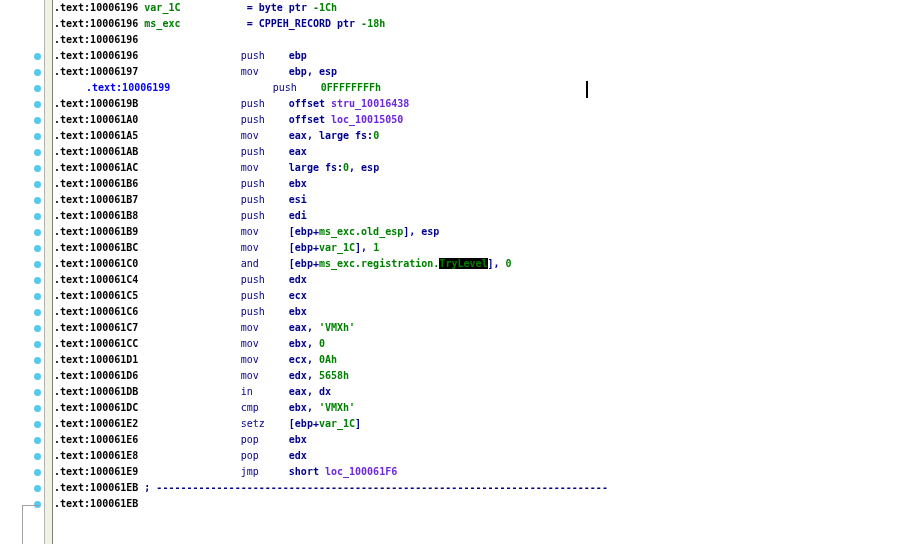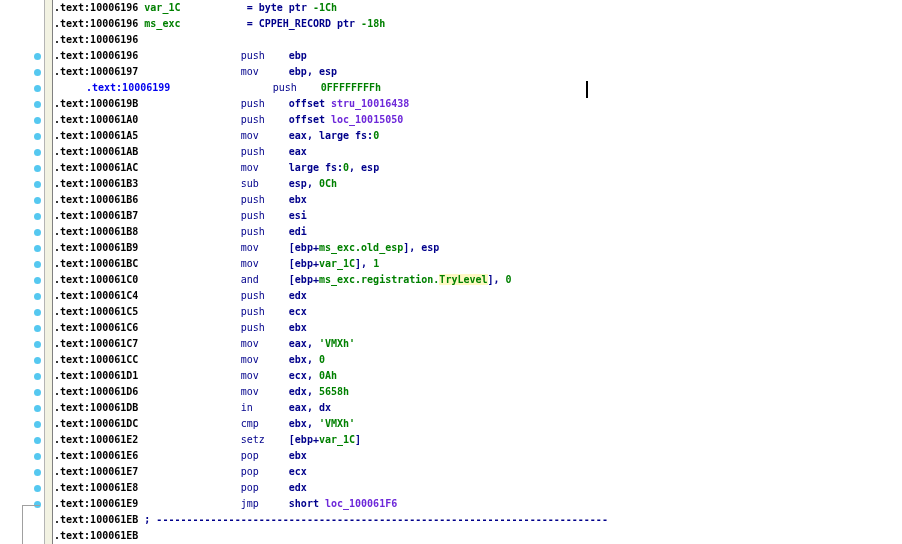--- a/index.html
+++ b/index.html
@@ -88,21 +88,21 @@
   .addr-hi     { color: #0000ee; font-weight: bold; padding-left: 32px; }
   .varname     { color: #008000; font-weight: bold; }
   .eqsign      { color: #00008b; font-weight: bold; }
   .typetext    { color: #00008b; font-weight: bold; }
   .num         { color: #008000; font-weight: bold; }
   .mnem        { color: #00008b; font-weight: normal; }
   .reg         { color: #00008b; font-weight: bold; }
   .name        { color: #6d28d9; font-weight: bold; }
   .strlit      { color: #008000; font-weight: bold; }
   .memberfield { color: #008000; font-weight: bold; }
-  .hl          { color: #008000; background: #fef9c3; font-weight: bold; text-align: center; }
+  .hl          { color: #008000; background: #000000; font-weight: bold; text-align: center; }
   .sep         { color: #00008b; font-weight: bold; }
 
   
   .caret {
     position: absolute;
     left: 586px;
     top: 81px;
     width: 2px;
     height: 17px;
     background: #000000;
@@ -153,39 +153,37 @@
       <div class="code-line"><span class="addr">.text:10006196</span><span> </span><span class="varname">ms_exc           </span><span class="eqsign">=</span><span> </span><span class="typetext">CPPEH_RECORD ptr </span><span class="num">-18h</span></div>
       <div class="code-line"><span class="addr">.text:10006196</span></div>
       <div class="code-line"><span class="addr">.text:10006196</span><span>                 </span><span class="mnem">push    </span><span class="reg">ebp</span></div>
       <div class="code-line"><span class="addr">.text:10006197</span><span>                 </span><span class="mnem">mov     </span><span class="reg">ebp, esp</span></div>
       <div class="code-line"><span class="addr-hi">.text:10006199</span><span>                 </span><span class="mnem">push    </span><span class="num">0FFFFFFFFh</span></div>
       <div class="code-line"><span class="addr">.text:1000619B</span><span>                 </span><span class="mnem">push    </span><span class="reg">offset </span><span class="name">stru_10016438</span></div>
       <div class="code-line"><span class="addr">.text:100061A0</span><span>                 </span><span class="mnem">push    </span><span class="reg">offset </span><span class="name">loc_10015050</span></div>
       <div class="code-line"><span class="addr">.text:100061A5</span><span>                 </span><span class="mnem">mov     </span><span class="reg">eax, large fs:</span><span class="num">0</span></div>
       <div class="code-line"><span class="addr">.text:100061AB</span><span>                 </span><span class="mnem">push    </span><span class="reg">eax</span></div>
       <div class="code-line"><span class="addr">.text:100061AC</span><span>                 </span><span class="mnem">mov     </span><span class="reg">large fs:</span><span class="num">0</span><span class="reg">, esp</span></div>
-      <div class="code-line"><span class="addr">.text:100061B3</span><span>                 </span><span class="mnem">sub     </span><span class="reg">esp, </span><span class="num">0Ch</span></div>
       <div class="code-line"><span class="addr">.text:100061B6</span><span>                 </span><span class="mnem">push    </span><span class="reg">ebx</span></div>
       <div class="code-line"><span class="addr">.text:100061B7</span><span>                 </span><span class="mnem">push    </span><span class="reg">esi</span></div>
       <div class="code-line"><span class="addr">.text:100061B8</span><span>                 </span><span class="mnem">push    </span><span class="reg">edi</span></div>
       <div class="code-line"><span class="addr">.text:100061B9</span><span>                 </span><span class="mnem">mov     </span><span class="reg">[ebp+</span><span class="memberfield">ms_exc.old_esp</span><span class="reg">], esp</span></div>
       <div class="code-line"><span class="addr">.text:100061BC</span><span>                 </span><span class="mnem">mov     </span><span class="reg">[ebp+</span><span class="memberfield">var_1C</span><span class="reg">], </span><span class="num">1</span></div>
       <div class="code-line"><span class="addr">.text:100061C0</span><span>                 </span><span class="mnem">and     </span><span class="reg">[ebp+</span><span class="memberfield">ms_exc.registration.</span><span class="hl">TryLevel</span><span class="reg">], </span><span class="num">0</span></div>
       <div class="code-line"><span class="addr">.text:100061C4</span><span>                 </span><span class="mnem">push    </span><span class="reg">edx</span></div>
       <div class="code-line"><span class="addr">.text:100061C5</span><span>                 </span><span class="mnem">push    </span><span class="reg">ecx</span></div>
       <div class="code-line"><span class="addr">.text:100061C6</span><span>                 </span><span class="mnem">push    </span><span class="reg">ebx</span></div>
       <div class="code-line"><span class="addr">.text:100061C7</span><span>                 </span><span class="mnem">mov     </span><span class="reg">eax, </span><span class="strlit">'VMXh'</span></div>
       <div class="code-line"><span class="addr">.text:100061CC</span><span>                 </span><span class="mnem">mov     </span><span class="reg">ebx, </span><span class="num">0</span></div>
       <div class="code-line"><span class="addr">.text:100061D1</span><span>                 </span><span class="mnem">mov     </span><span class="reg">ecx, </span><span class="num">0Ah</span></div>
       <div class="code-line"><span class="addr">.text:100061D6</span><span>                 </span><span class="mnem">mov     </span><span class="reg">edx, </span><span class="num">5658h</span></div>
       <div class="code-line"><span class="addr">.text:100061DB</span><span>                 </span><span class="mnem">in      </span><span class="reg">eax, dx</span></div>
       <div class="code-line"><span class="addr">.text:100061DC</span><span>                 </span><span class="mnem">cmp     </span><span class="reg">ebx, </span><span class="strlit">'VMXh'</span></div>
       <div class="code-line"><span class="addr">.text:100061E2</span><span>                 </span><span class="mnem">setz    </span><span class="reg">[ebp+</span><span class="memberfield">var_1C</span><span class="reg">]</span></div>
       <div class="code-line"><span class="addr">.text:100061E6</span><span>                 </span><span class="mnem">pop     </span><span class="reg">ebx</span></div>
-      <div class="code-line"><span class="addr">.text:100061E7</span><span>                 </span><span class="mnem">pop     </span><span class="reg">ecx</span></div>
       <div class="code-line"><span class="addr">.text:100061E8</span><span>                 </span><span class="mnem">pop     </span><span class="reg">edx</span></div>
       <div class="code-line"><span class="addr">.text:100061E9</span><span>                 </span><span class="mnem">jmp     </span><span class="reg">short </span><span class="name">loc_100061F6</span></div>
       <div class="code-line"><span class="addr">.text:100061EB</span><span> </span><span class="sep">; ---------------------------------------------------------------------------</span></div>
       <div class="code-line"><span class="addr">.text:100061EB</span></div>
     </div>
 
   <div class="caret" id="caret" style="left: 586px; top: 81px;"></div>
 
 </div>
 

